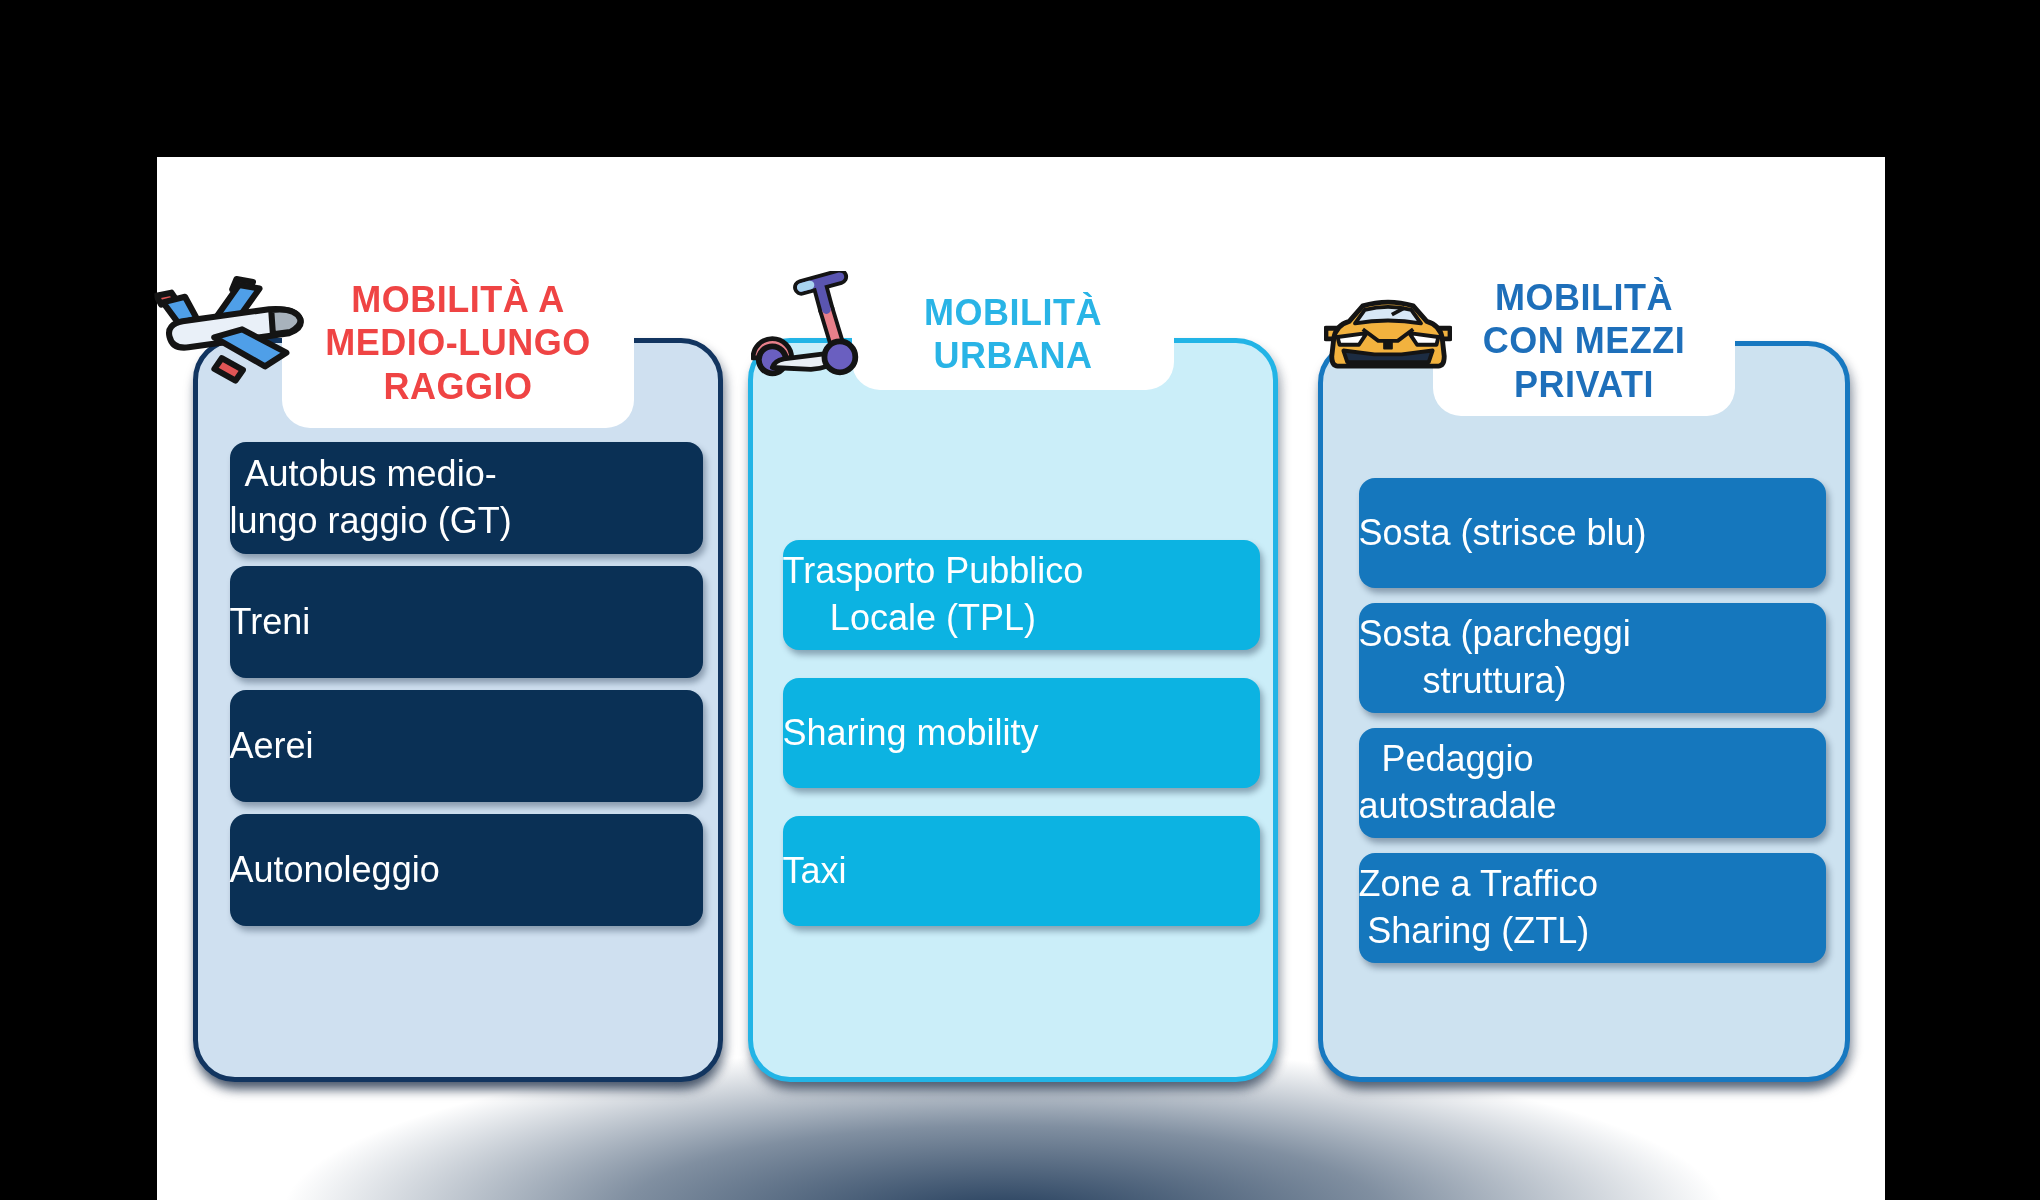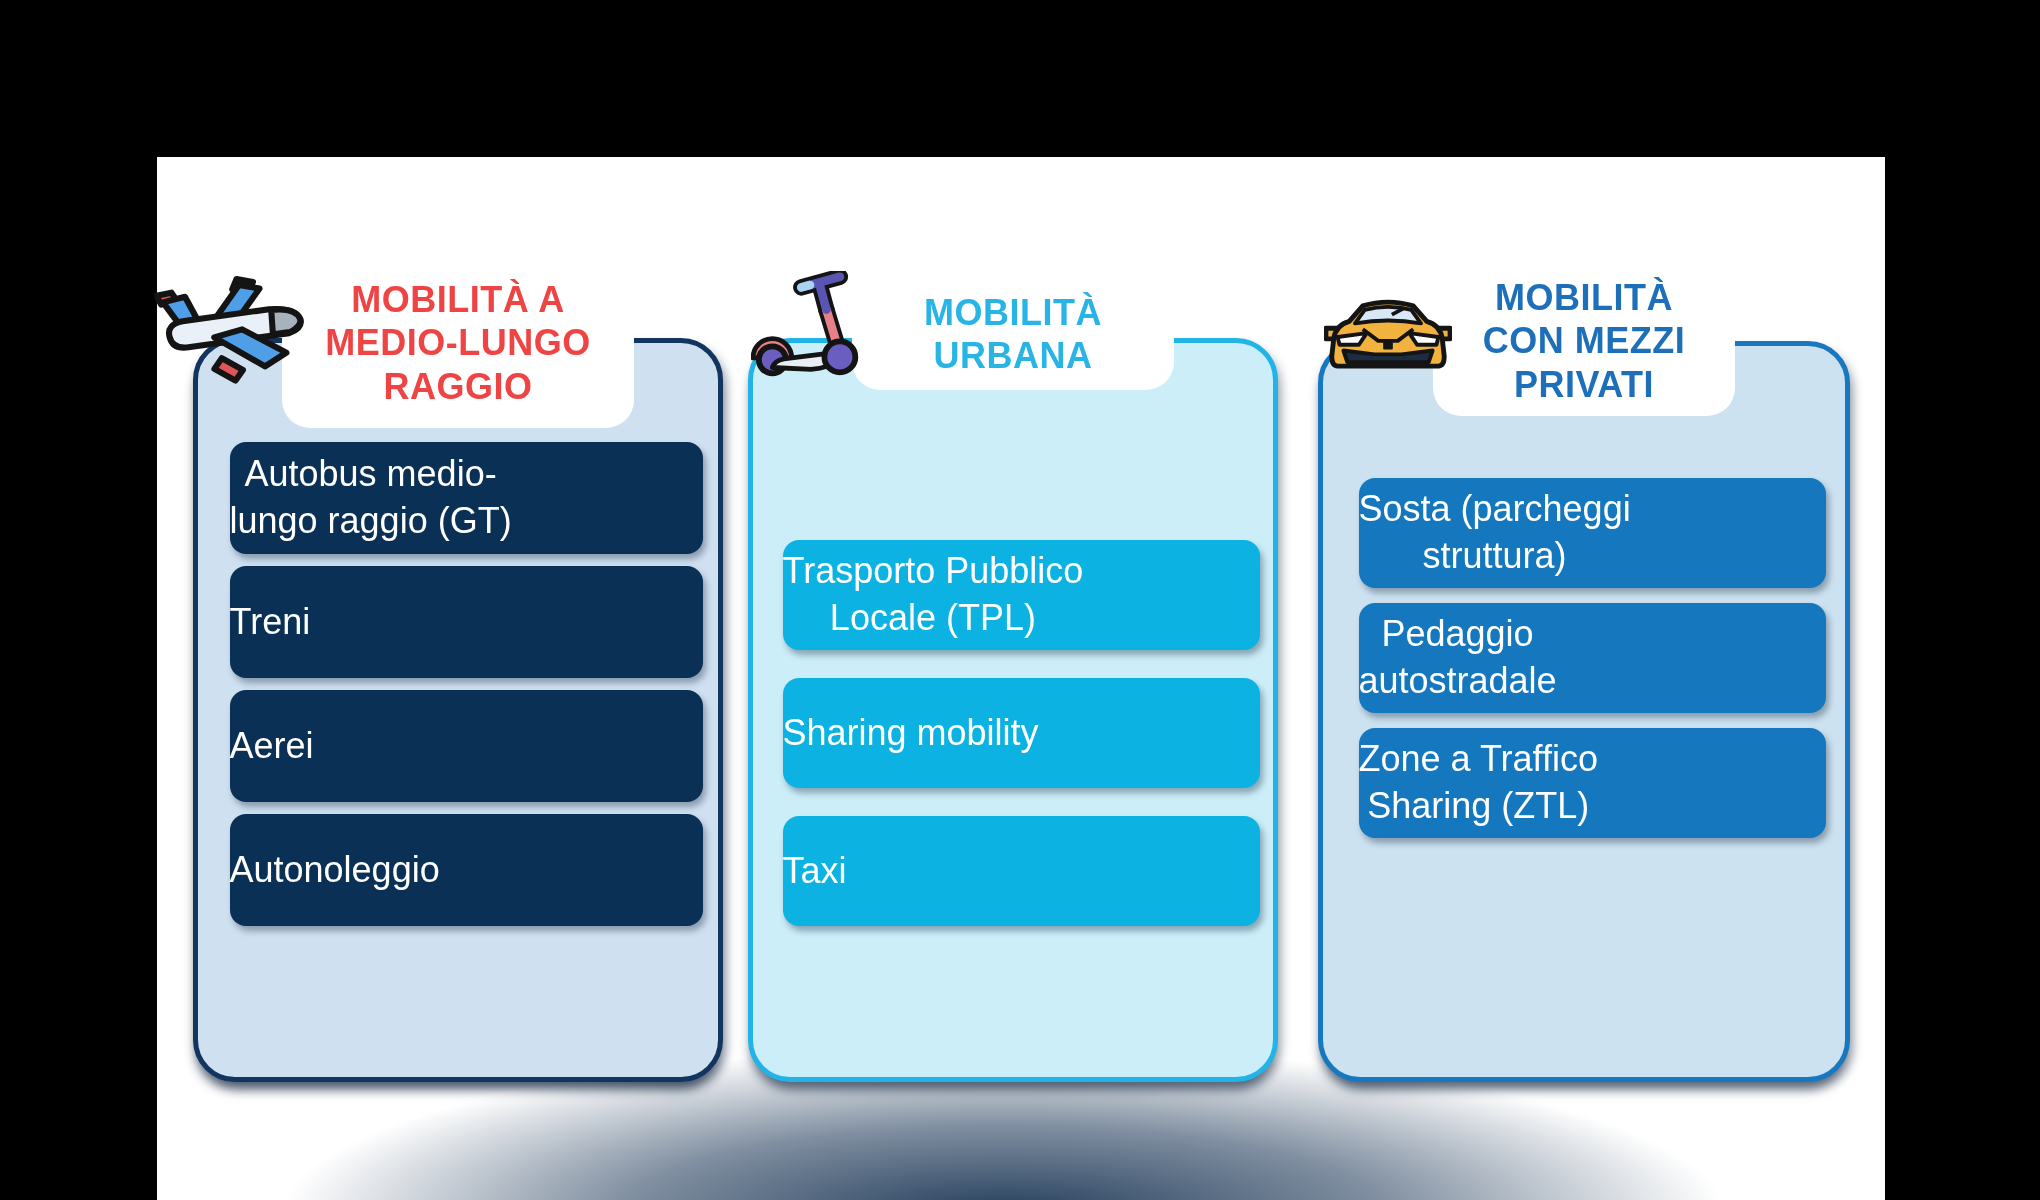--- a/index.html
+++ b/index.html
@@ -108,20 +108,23 @@
   </div>
 
   <div class="column col-3">
     <div class="notch">
       <div class="col-title">MOBILITÀ
 CON MEZZI
 PRIVATI</div>
     </div>
     <div class="items">
       <div class="item">
+        <span class="item-label">Sosta (strisce blu)</span>
+      </div>
+      <div class="item">
         <span class="item-label">Sosta (parcheggi
 struttura)</span>
       </div>
       <div class="item">
         <span class="item-label">Pedaggio
 autostradale</span>
       </div>
       <div class="item">
         <span class="item-label">Zone a Traffico
 Sharing (ZTL)</span>

